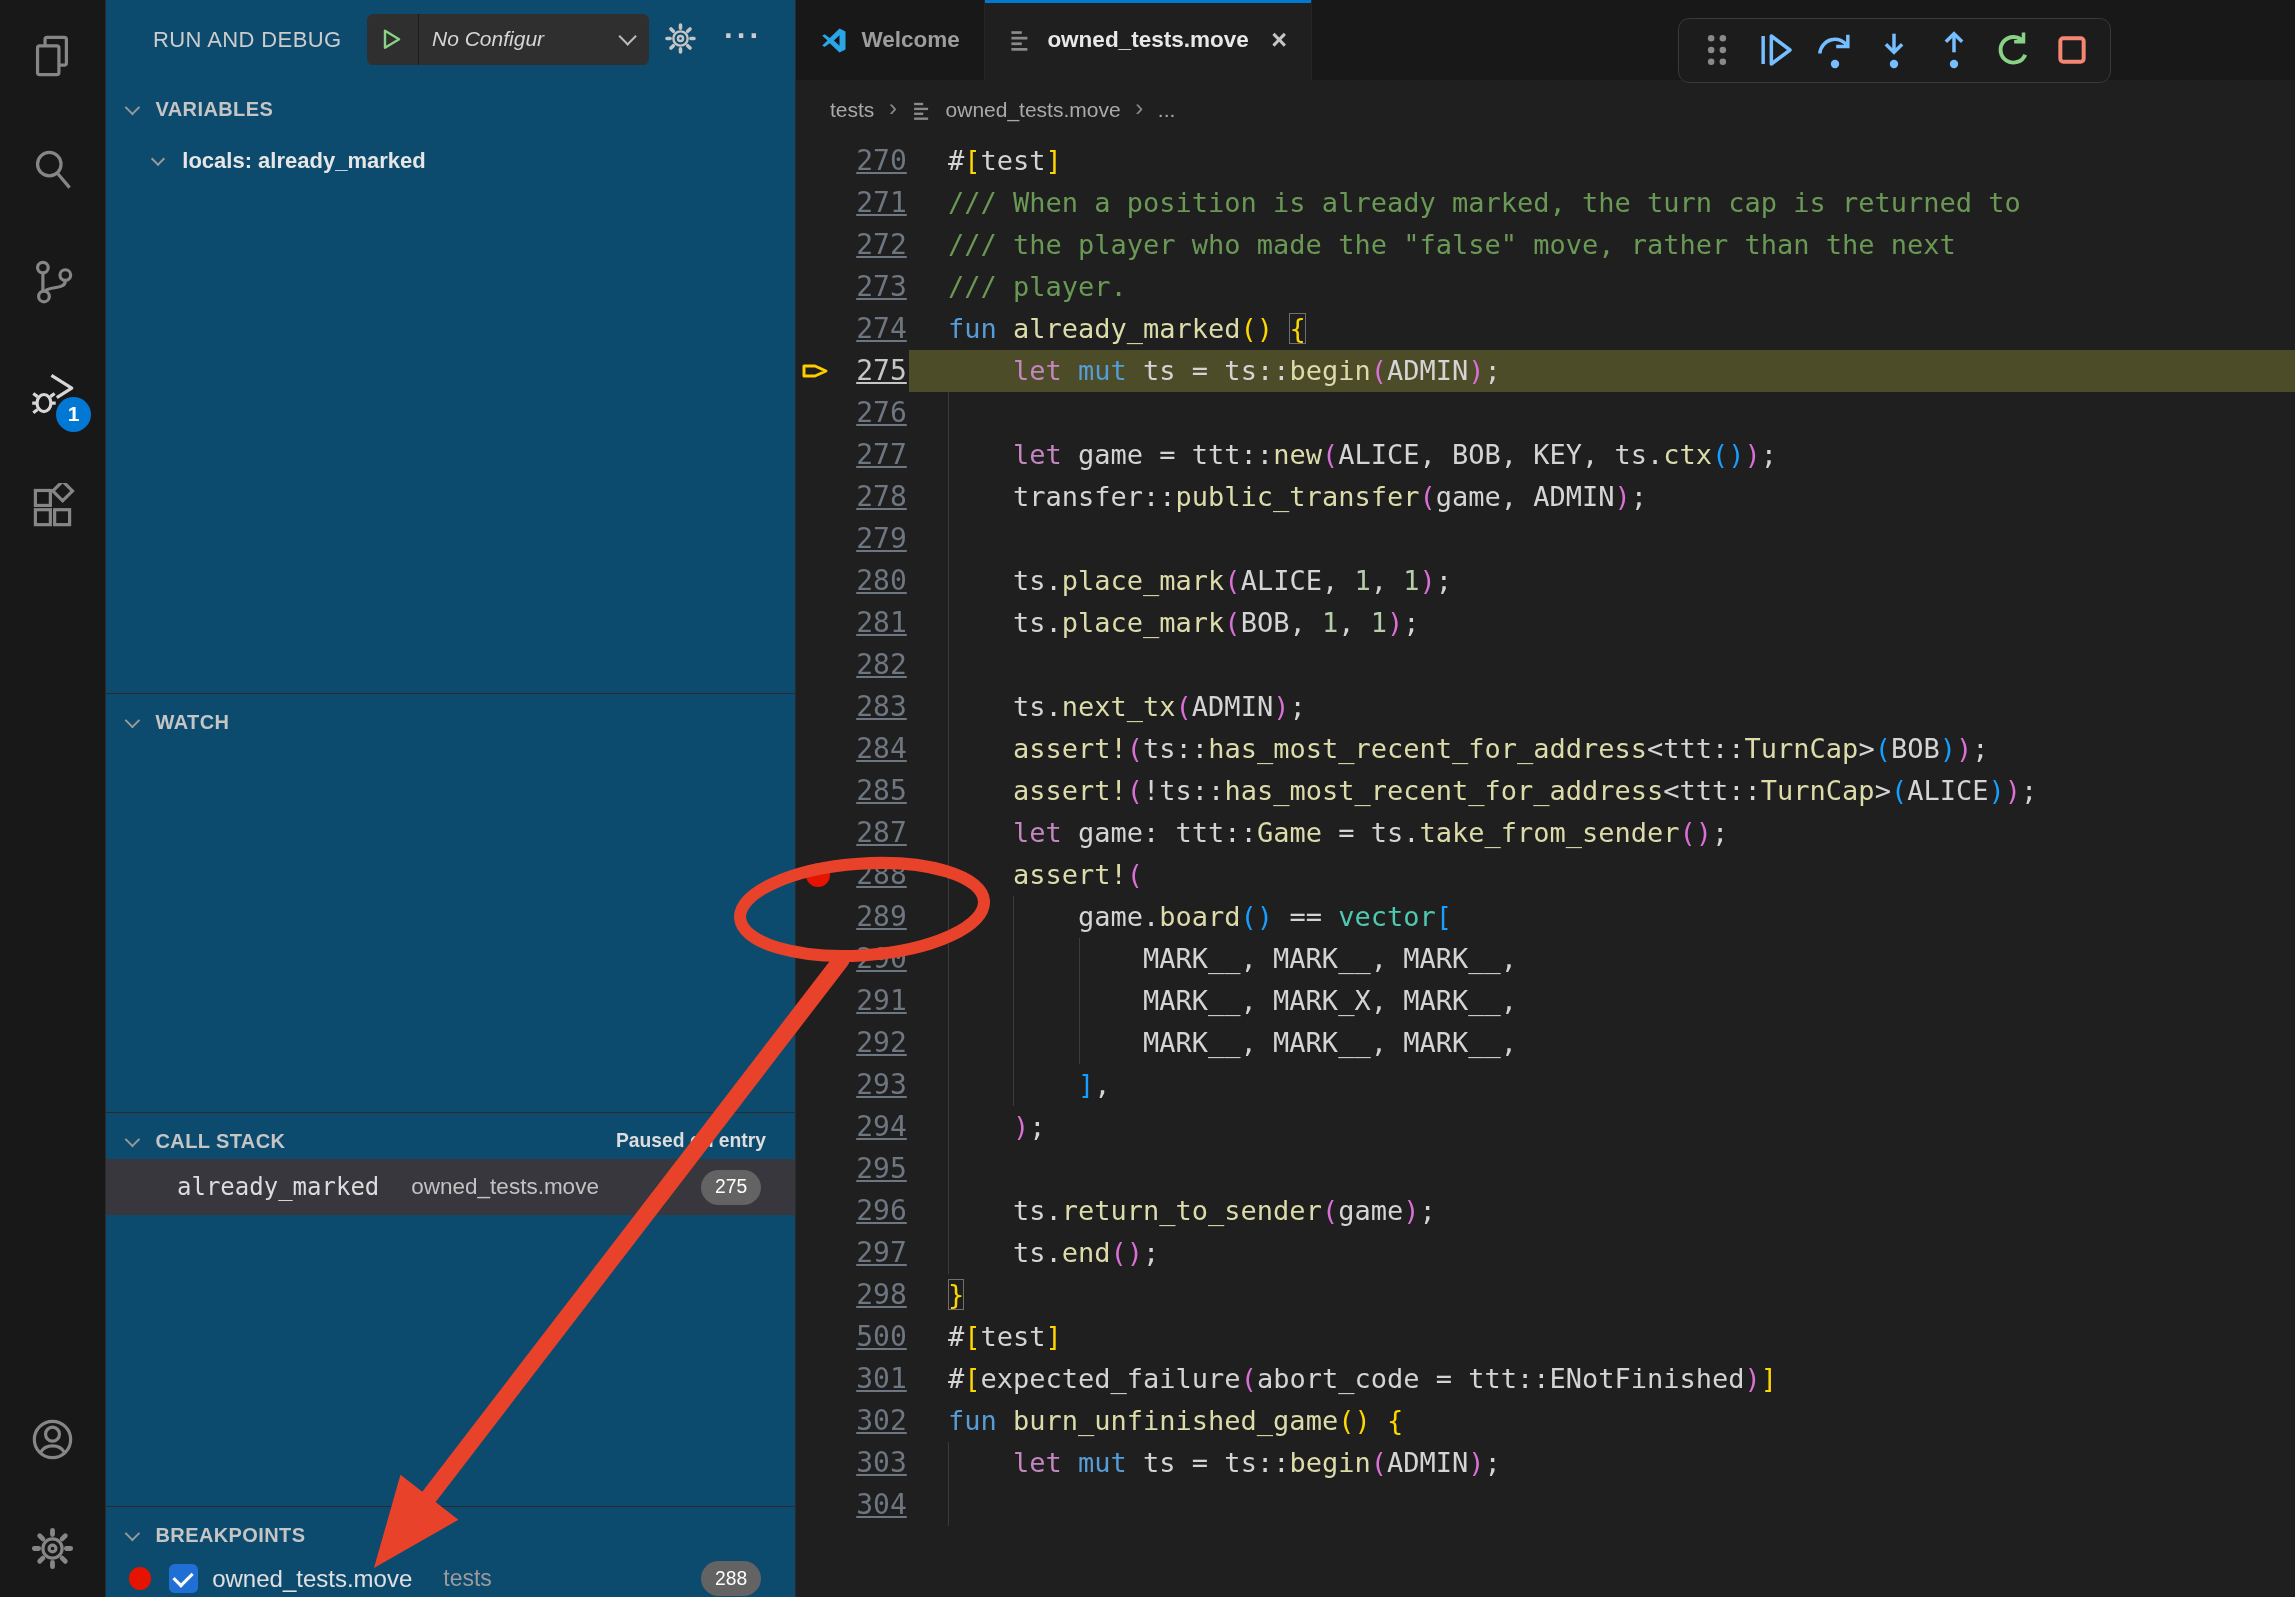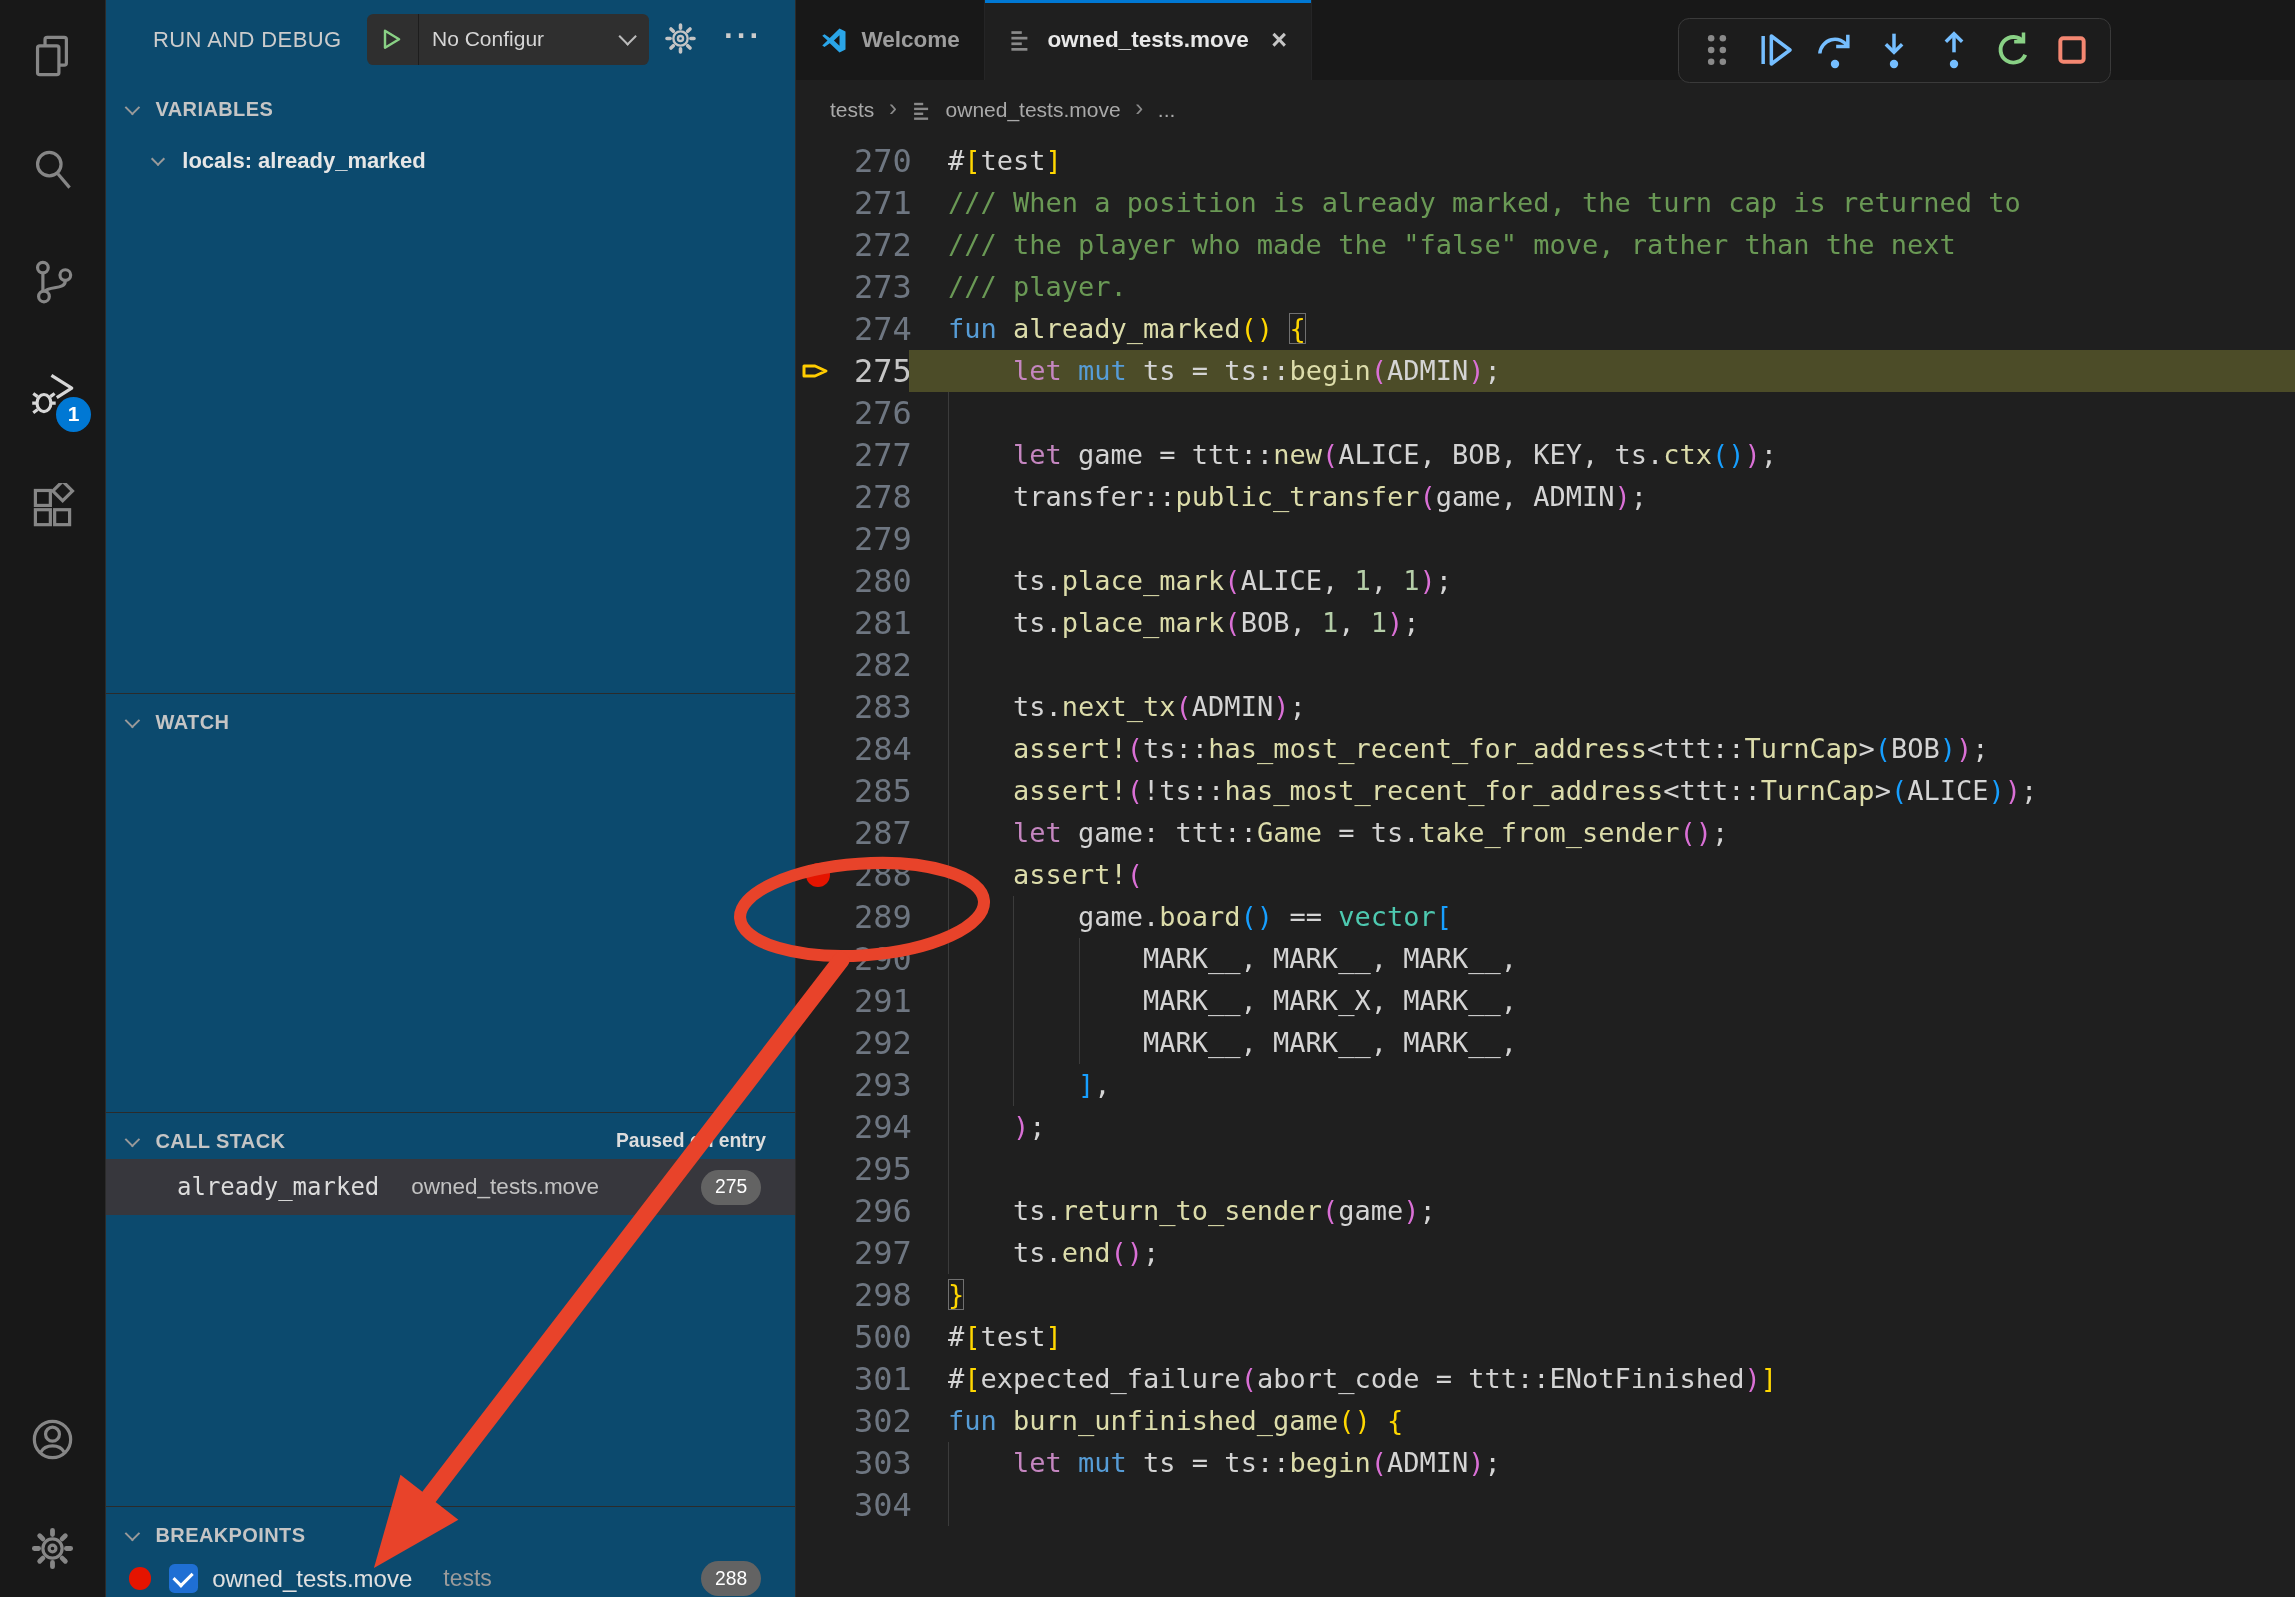--- a/index.html
+++ b/index.html
@@ -9,21 +9,21 @@
   .activitybar{position:absolute;left:0;top:0;bottom:0;width:105px;background:#181818;border-right:0.8px solid #2b2b2b;}
   .ab-item{position:absolute;left:0;width:105px;height:113px;display:flex;align-items:center;justify-content:center;}
   .ab-item svg{width:47px;height:47px;stroke:#868686;fill:none;stroke-width:3;}
   .ab-item.active svg{stroke:#d7d7d7;}
   .ab-badge{position:absolute;margin-left:42px;margin-top:39px;width:35px;height:35px;border-radius:50%;
             background:#0078d4;color:#fff;font-size:21px;font-weight:bold;display:flex;align-items:center;justify-content:center;}
   
   .sidebar{position:absolute;left:106px;top:0;bottom:0;width:689px;background:#0c4a6e;border-right:0.8px solid #2b2b2b;}
   .sb-title{position:absolute;top:0;left:0;right:0;height:80px;}
   .sb-title-label{position:absolute;left:47px;top:0;height:80px;line-height:80px;font-size:22px;color:#cccccc;letter-spacing:0.4px;}
-  .cfg{position:absolute;left:261px;top:13.7px;width:282px;height:51px;background:#2f2f2f;border-radius:6.4px;display:flex;align-items:center;overflow:hidden;}
+  .cfg{position:absolute;left:261px;top:13.7px;width:282px;height:51px;background:#2f2f2f;border-radius:6.4px;display:flex;align-items:center;overflow:hidden;font-style:italic;}
   .cfg-play{width:51px;height:100%;display:flex;align-items:center;justify-content:center;border-right:0.8px solid #1d1d1d;}
   .cfg-label{flex:1;padding-left:13px;font-size:21px;color:#d6d6d6;white-space:nowrap;overflow:hidden;}
   .chev{display:inline-block;width:11.3px;height:11.3px;border-right:2.4px solid #bbb;border-bottom:2.4px solid #bbb;transform:rotate(45deg);margin:0 14.5px 4.8px 4.8px;}
   .sb-gear{position:absolute;left:557px;top:21px;}
   .sb-dots{position:absolute;left:618px;top:17.7px;font-size:31px;color:#cccccc;letter-spacing:2.4px;font-weight:bold;}
   .sec-head{position:absolute;left:0;right:0;height:42px;display:flex;align-items:center;}
   .sec-head .chev{width:8.8px;height:8.8px;border-color:#9a9a9a;border-width:2px;margin:0 0 3.2px 21px;}
   .sec-label{margin-left:17.7px;font-size:20px;font-weight:bold;color:#c5c5c5;letter-spacing:0.4px;}
   .sec-div{position:absolute;left:0;right:0;height:0.8px;background:#2b2b2b;}
   .row-locals{position:absolute;top:137px;left:0;right:0;height:47px;display:flex;align-items:center;}
@@ -55,21 +55,21 @@
   .mv-icon{display:inline-block;}
   
   .dtoolbar{position:absolute;left:882px;top:17.7px;width:415px;height:63px;background:#1c1c1c;border:0.8px solid #3a3a3a;
             border-radius:11.3px;display:flex;align-items:center;justify-content:space-around;padding:0 8px;z-index:20;}
   .dbtn{width:51px;height:51px;display:flex;align-items:center;justify-content:center;}
   .dbtn svg{width:42px;height:42px;}
   
   .code{position:absolute;top:140px;left:0;right:0;bottom:0;overflow:hidden;}
   .cl{display:flex;height:42px;line-height:42px;font-family:"DejaVu Sans Mono",monospace;font-size:27px;white-space:pre;}
   .mk{width:58px;flex:none;position:relative;}
-  .ln{width:55px;flex:none;text-align:left;color:#6e7681;font-size:32px;}
+  .ln{width:55px;flex:none;text-align:center;color:#6e7681;font-size:28px;text-decoration:underline;}
   .lc{flex:1;padding-left:39px;position:relative;color:#d4d4d4;}
   .cl.cur .lc{background:#4c4c28;}
   .cl.cur .ln{color:#c6c6c6;}
   .bp{position:absolute;left:9.7px;top:50%;transform:translateY(-50%);width:24px;height:24px;border-radius:50%;background:#e51400;}
   .curarrow{position:absolute;left:4.8px;top:50%;transform:translateY(-50%);width:32px;height:27px;}
   .guide{position:absolute;top:0;bottom:0;width:0.8px;background:#3b3b3b;}
   .fg{color:#d4d4d4;} .com{color:#6A9955;} .key{color:#C586C0;} .kw{color:#569CD6;}
   .fn{color:#DCDCAA;} .teal{color:#4EC9B0;} .num{color:#B5CEA8;}
   .b1{color:#FFD700;} .b2{color:#DA70D6;} .b3{color:#179FFF;}
   .b1m{color:#FFD700;outline:1.6px solid #707070;outline-offset:-1.6px;}

